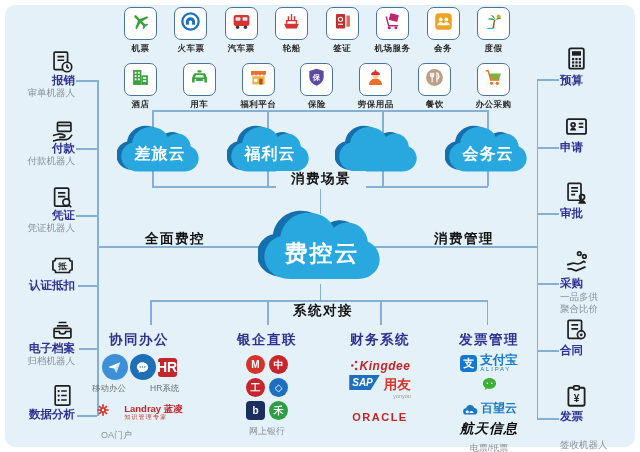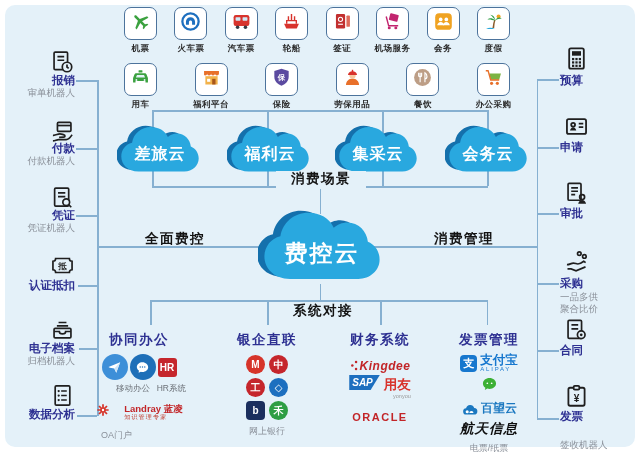--- a/index.html
+++ b/index.html
@@ -32,24 +32,24 @@
   .black-label{position:absolute;font-size:13.5px;font-weight:bold;color:#141414;text-align:center;
                letter-spacing:1.5px;z-index:3;white-space:nowrap;}
   
   .group{position:absolute;z-index:2;display:flex;flex-direction:column;align-items:center;top:331px;}
   .gtitle{font-size:13.5px;font-weight:bold;color:#2E3192;letter-spacing:1.5px;white-space:nowrap;}
   .gcaption{font-size:9px;color:#8A9099;margin-top:5px;white-space:nowrap;}
   .row{display:flex;align-items:center;}
   .icons-row{margin-top:5px;gap:2px;}
   .circ{width:26px;height:26px;border-radius:50%;display:flex;align-items:center;justify-content:center;}
   .circ svg{width:17px;height:17px;}
-  .hrbadge{width:19px;height:19px;border-radius:3px;background:#C5262C;color:#fff;font-size:10px;
+  .hrbadge{width:19px;height:19px;border-radius:3px;background:#C5262C;color:#fff;font-size:14px;
            font-weight:bold;display:flex;align-items:center;justify-content:center;}
   .small-labels{margin-top:3px;font-size:8.5px;color:#6b7077;}
-  .small-labels span{text-align:right;}
+  .small-labels span{text-align:left;}
   .landray{margin-top:7px;gap:13px;}
   .landray svg{width:16px;height:16px;}
   .lcol b{font-size:9.5px;color:#C22528;display:block;line-height:10px;}
   .lcol i{display:block;font-size:6px;color:#C0392B;letter-spacing:1.2px;font-style:normal;line-height:7px;}
   #bank-grid{margin-top:6px;width:44px;display:flex;flex-wrap:wrap;gap:4px;justify-content:center;}
   .bank{width:19px;height:19px;color:#fff;font-size:10px;font-weight:bold;display:flex;
         align-items:center;justify-content:center;}
   .krow{margin-top:9px;gap:1px;}
   .krow svg{width:9px;height:15px;}
   .kingdee{color:#C22528;font-weight:bold;font-style:italic;font-size:12px;letter-spacing:.5px;}
@@ -198,20 +198,41 @@
             </g>
             <path d="M3.5 20.5c3.2-1.8 6.5-1.8 10 0z" fill="#2AA7DC"></path>
           </svg></span>
       </div>
       <div class="tile-label">度假</div>
     </div>
     <div class="tile-col">
       <div class="tile">
         <span><svg viewBox="0 0 24 24" xmlns="http://www.w3.org/2000/svg">
             <g fill="#3BA13F">
+              <rect x="3.5" y="3.5" width="9.5" height="17"></rect>
+              <rect x="13" y="9.5" width="7.5" height="11"></rect>
+            </g>
+            <g fill="#E4F1F9">
+              <rect x="5.3" y="5.5" width="2.2" height="2.2"></rect>
+              <rect x="9" y="5.5" width="2.2" height="2.2"></rect>
+              <rect x="5.3" y="9.3" width="2.2" height="2.2"></rect>
+              <rect x="9" y="9.3" width="2.2" height="2.2"></rect>
+              <rect x="5.3" y="13" width="2.2" height="2.2"></rect>
+              <rect x="9" y="13" width="2.2" height="2.2"></rect>
+              <rect x="14.8" y="11.5" width="3.8" height="2"></rect>
+              <rect x="14.8" y="15" width="3.8" height="2"></rect>
+            </g>
+          </svg></span>
+      </div>
+      <div class="tile-label">酒店</div>
+    </div>
+    <div class="tile-col">
+      <div class="tile">
+        <span><svg viewBox="0 0 24 24" xmlns="http://www.w3.org/2000/svg">
+            <g fill="#3BA13F">
               <rect x="9.8" y="3.8" width="4.4" height="2.6" rx=".6"></rect>
               <path d="M3.5 12.5l1.7-4.2c.3-.8 1.1-1.3 1.9-1.3h9.8c.8 0 1.6.5 1.9 1.3l1.7 4.2v5.3h-2.8V16H6.3v1.8H3.5z"></path>
             </g>
             <path d="M6.8 12l1.2-3h8l1.2 3z" fill="#E4F1F9"></path>
             <circle cx="7.3" cy="14.8" r="1.1" fill="#E4F1F9"></circle>
             <circle cx="16.7" cy="14.8" r="1.1" fill="#E4F1F9"></circle>
           </svg></span>
       </div>
       <div class="tile-label">用车</div>
     </div>
@@ -406,21 +427,20 @@
         <path transform="translate(-7,-2)" fill="#1470AC" d="M30 70 C15 70 6 60 6 49 C6 40 12 32 21 30 C23 17 34 8 47 8 C58 8 67 13 71 22 C74 19 79 17 84 17 C94 17 102 25 103 35 C110 38 114 44 114 52 C114 62 105 70 94 70 Z"></path>
         <path fill="#29A8DF" d="M30 70 C15 70 6 60 6 49 C6 40 12 32 21 30 C23 17 34 8 47 8 C58 8 67 13 71 22 C74 19 79 17 84 17 C94 17 102 25 103 35 C110 38 114 44 114 52 C114 62 105 70 94 70 Z"></path>
       </svg>
       <span class="cloud-label">福利云</span>
     </div>
     <div class="cloud-sm" style="left: 335px; top: 120px;">
       <svg viewBox="0 0 120 80" xmlns="http://www.w3.org/2000/svg">
         <path transform="translate(-7,-2)" fill="#1470AC" d="M30 70 C15 70 6 60 6 49 C6 40 12 32 21 30 C23 17 34 8 47 8 C58 8 67 13 71 22 C74 19 79 17 84 17 C94 17 102 25 103 35 C110 38 114 44 114 52 C114 62 105 70 94 70 Z"></path>
         <path fill="#29A8DF" d="M30 70 C15 70 6 60 6 49 C6 40 12 32 21 30 C23 17 34 8 47 8 C58 8 67 13 71 22 C74 19 79 17 84 17 C94 17 102 25 103 35 C110 38 114 44 114 52 C114 62 105 70 94 70 Z"></path>
       </svg>
-      <span class="cloud-label">集采云</span>
     </div>
     <div class="cloud-sm" style="left: 445px; top: 120px;">
       <svg viewBox="0 0 120 80" xmlns="http://www.w3.org/2000/svg">
         <path transform="translate(-7,-2)" fill="#1470AC" d="M30 70 C15 70 6 60 6 49 C6 40 12 32 21 30 C23 17 34 8 47 8 C58 8 67 13 71 22 C74 19 79 17 84 17 C94 17 102 25 103 35 C110 38 114 44 114 52 C114 62 105 70 94 70 Z"></path>
         <path fill="#29A8DF" d="M30 70 C15 70 6 60 6 49 C6 40 12 32 21 30 C23 17 34 8 47 8 C58 8 67 13 71 22 C74 19 79 17 84 17 C94 17 102 25 103 35 C110 38 114 44 114 52 C114 62 105 70 94 70 Z"></path>
       </svg>
       <span class="cloud-label">会务云</span>
     </div>
   </div>
 

